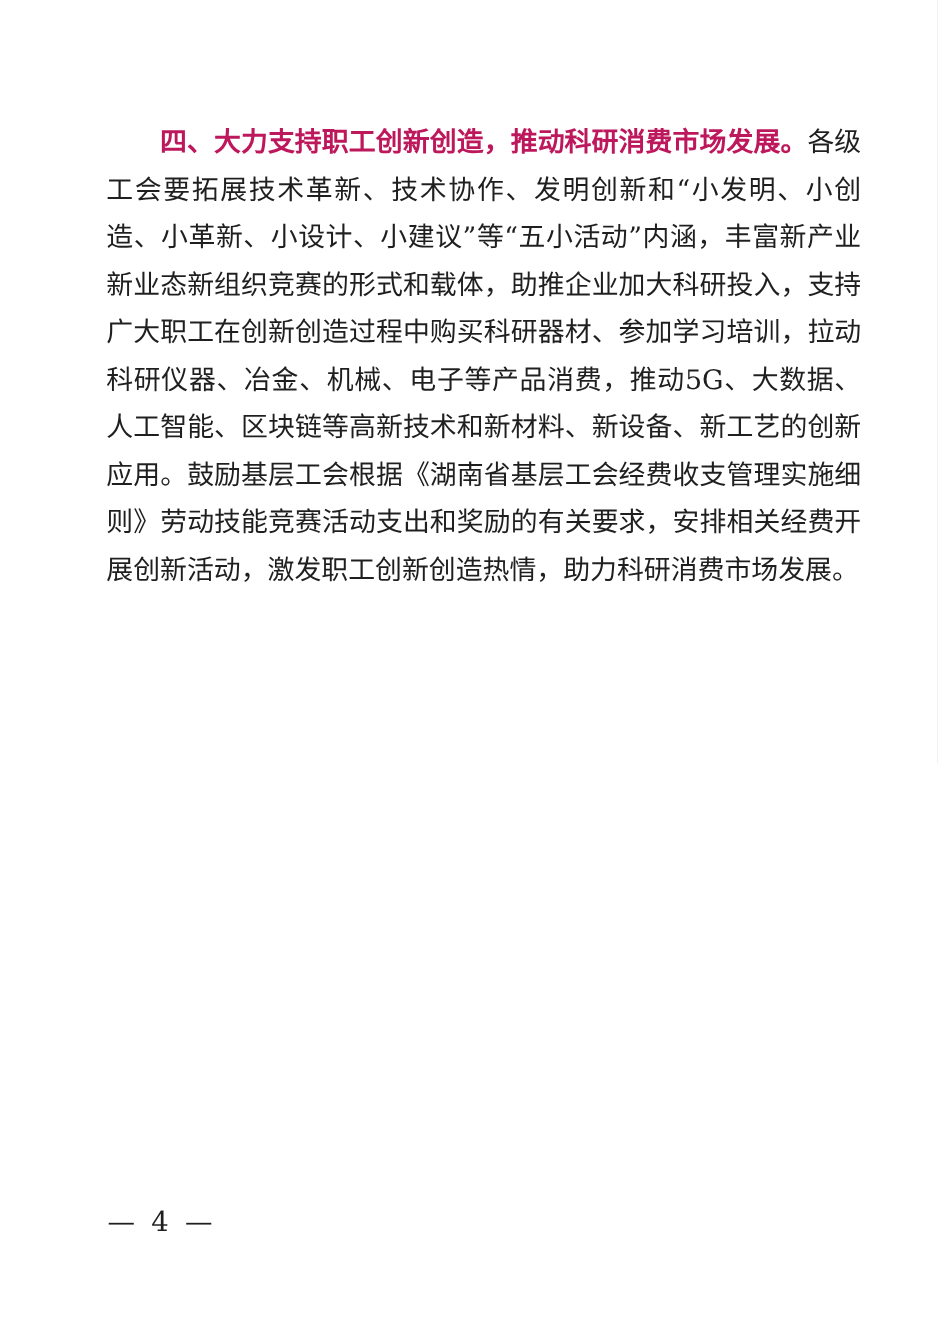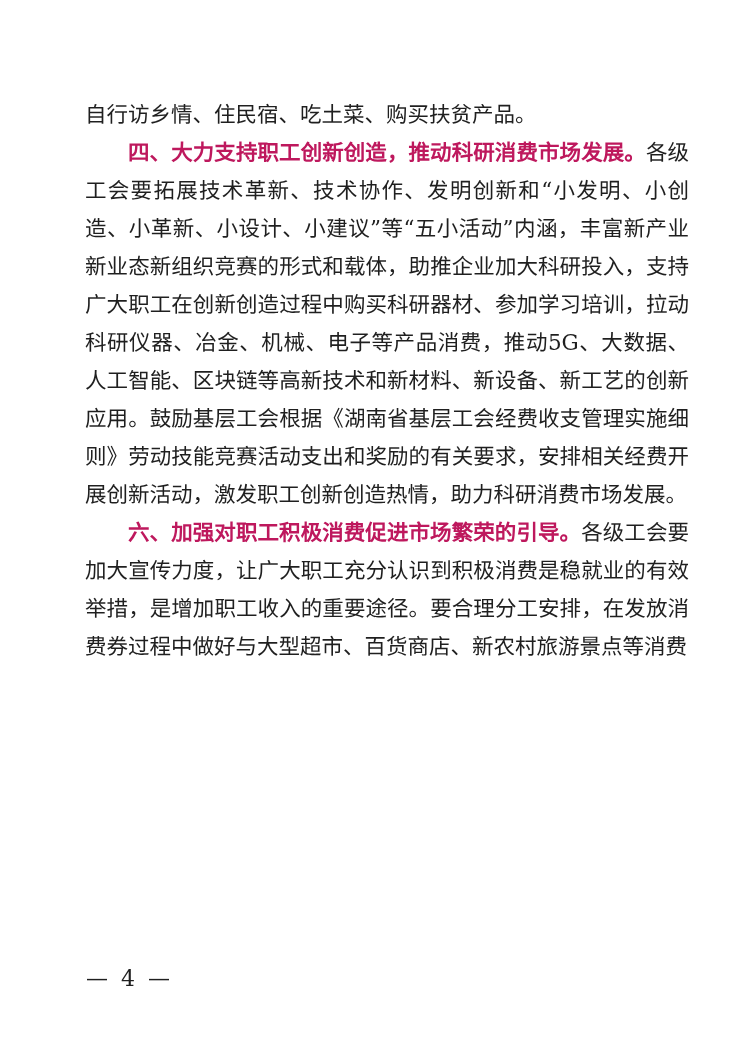--- a/index.html
+++ b/index.html
@@ -53,23 +53,21 @@
     letter-spacing: 3px;
     white-space: pre;
   }
 </style>
 </head>
 <body>
 
 <div class="page">
   <div class="content">
 
-    <p class="para no-indent"><span class="body-text">自行访乡情、住民宿、吃土菜、购买扶贫产品。</span></p>
 
     <p class="para"><span class="heading">四、大力支持职工创新创造，推动科研消费市场发展。</span><span class="body-text">各级工会要拓展技术革新、技术协作、发明创新和“小发明、小创造、小革新、小设计、小建议”等“五小活动”内涵，丰富新产业新业态新组织竞赛的形式和载体，助推企业加大科研投入，支持广大职工在创新创造过程中购买科研器材、参加学习培训，拉动科研仪器、冶金、机械、电子等产品消费，推动5G、大数据、人工智能、区块链等高新技术和新材料、新设备、新工艺的创新应用。鼓励基层工会根据《湖南省基层工会经费收支管理实施细则》劳动技能竞赛活动支出和奖励的有关要求，安排相关经费开展创新活动，激发职工创新创造热情，助力科研消费市场发展。</span></p>
 
 
-    <p class="para"><span class="heading">六、加强对职工积极消费促进市场繁荣的引导。</span><span class="body-text">各级工会要加大宣传力度，让广大职工充分认识到积极消费是稳就业的有效举措，是增加职工收入的重要途径。要合理分工安排，在发放消费券过程中做好与大型超市、百货商店、新农村旅游景点等消费</span></p>
 
   </div>
 
   <div class="footer">— 4 —</div>
 </div>
 
 </body></html>

